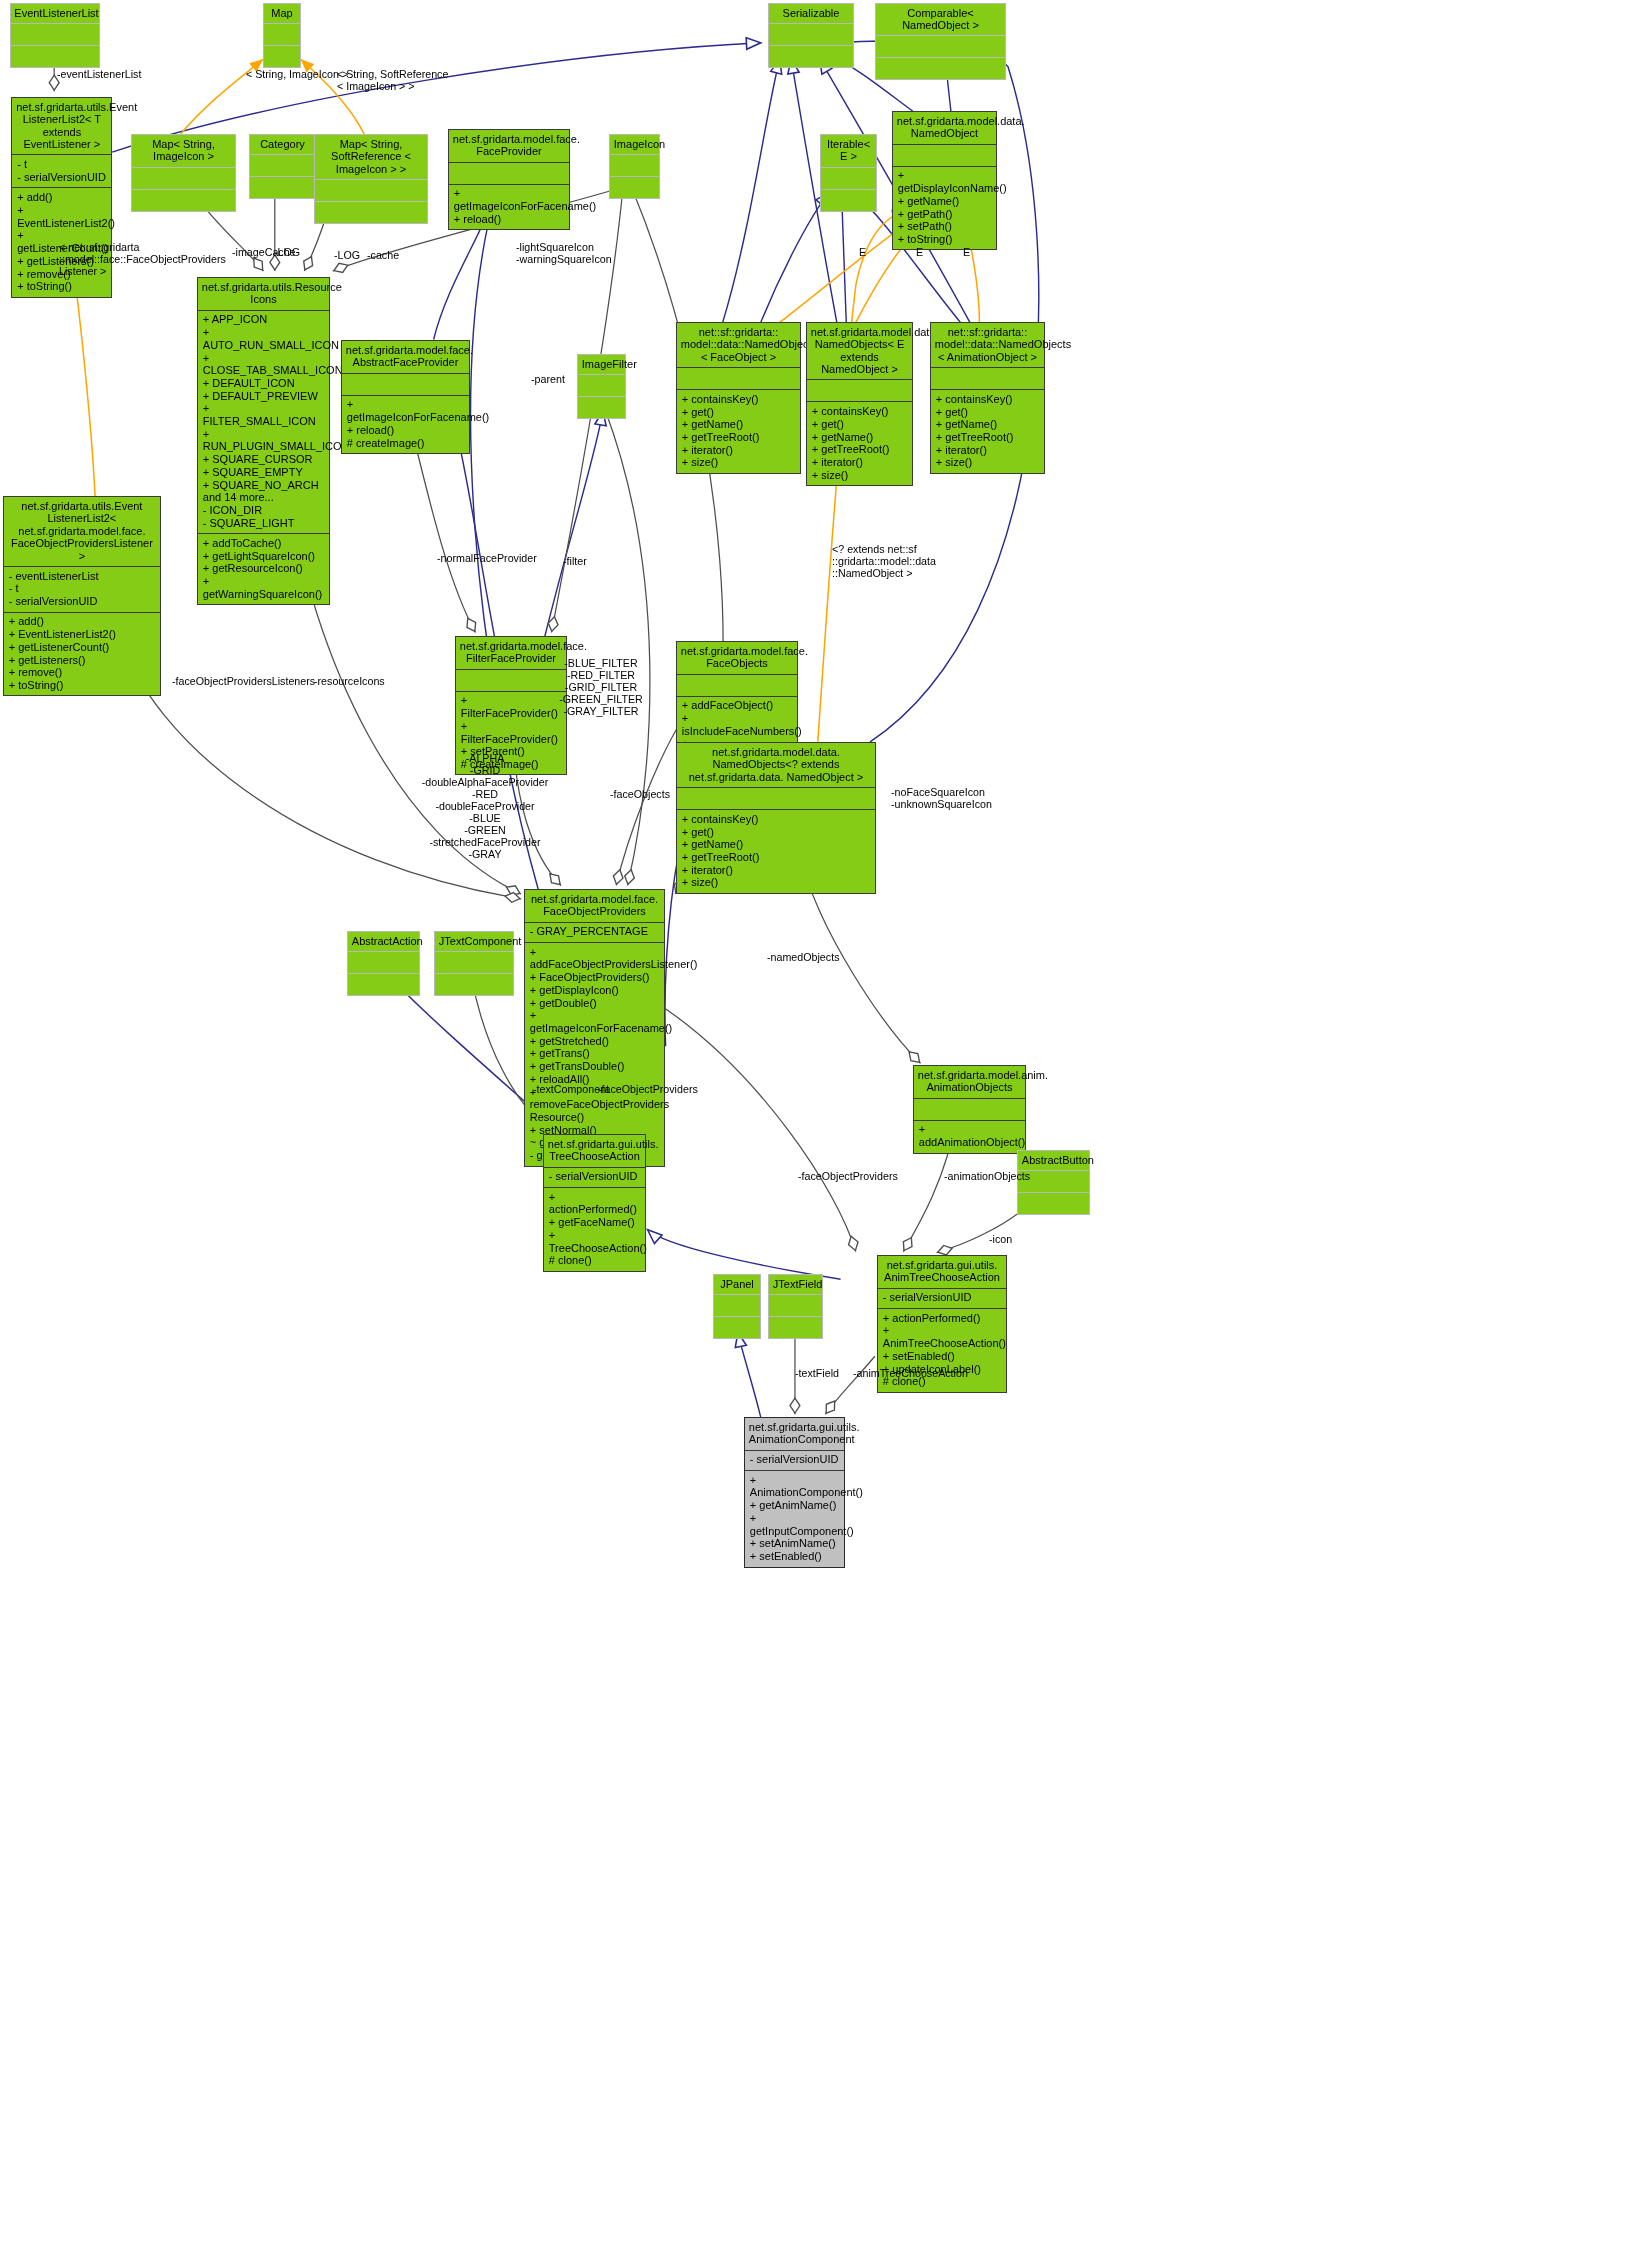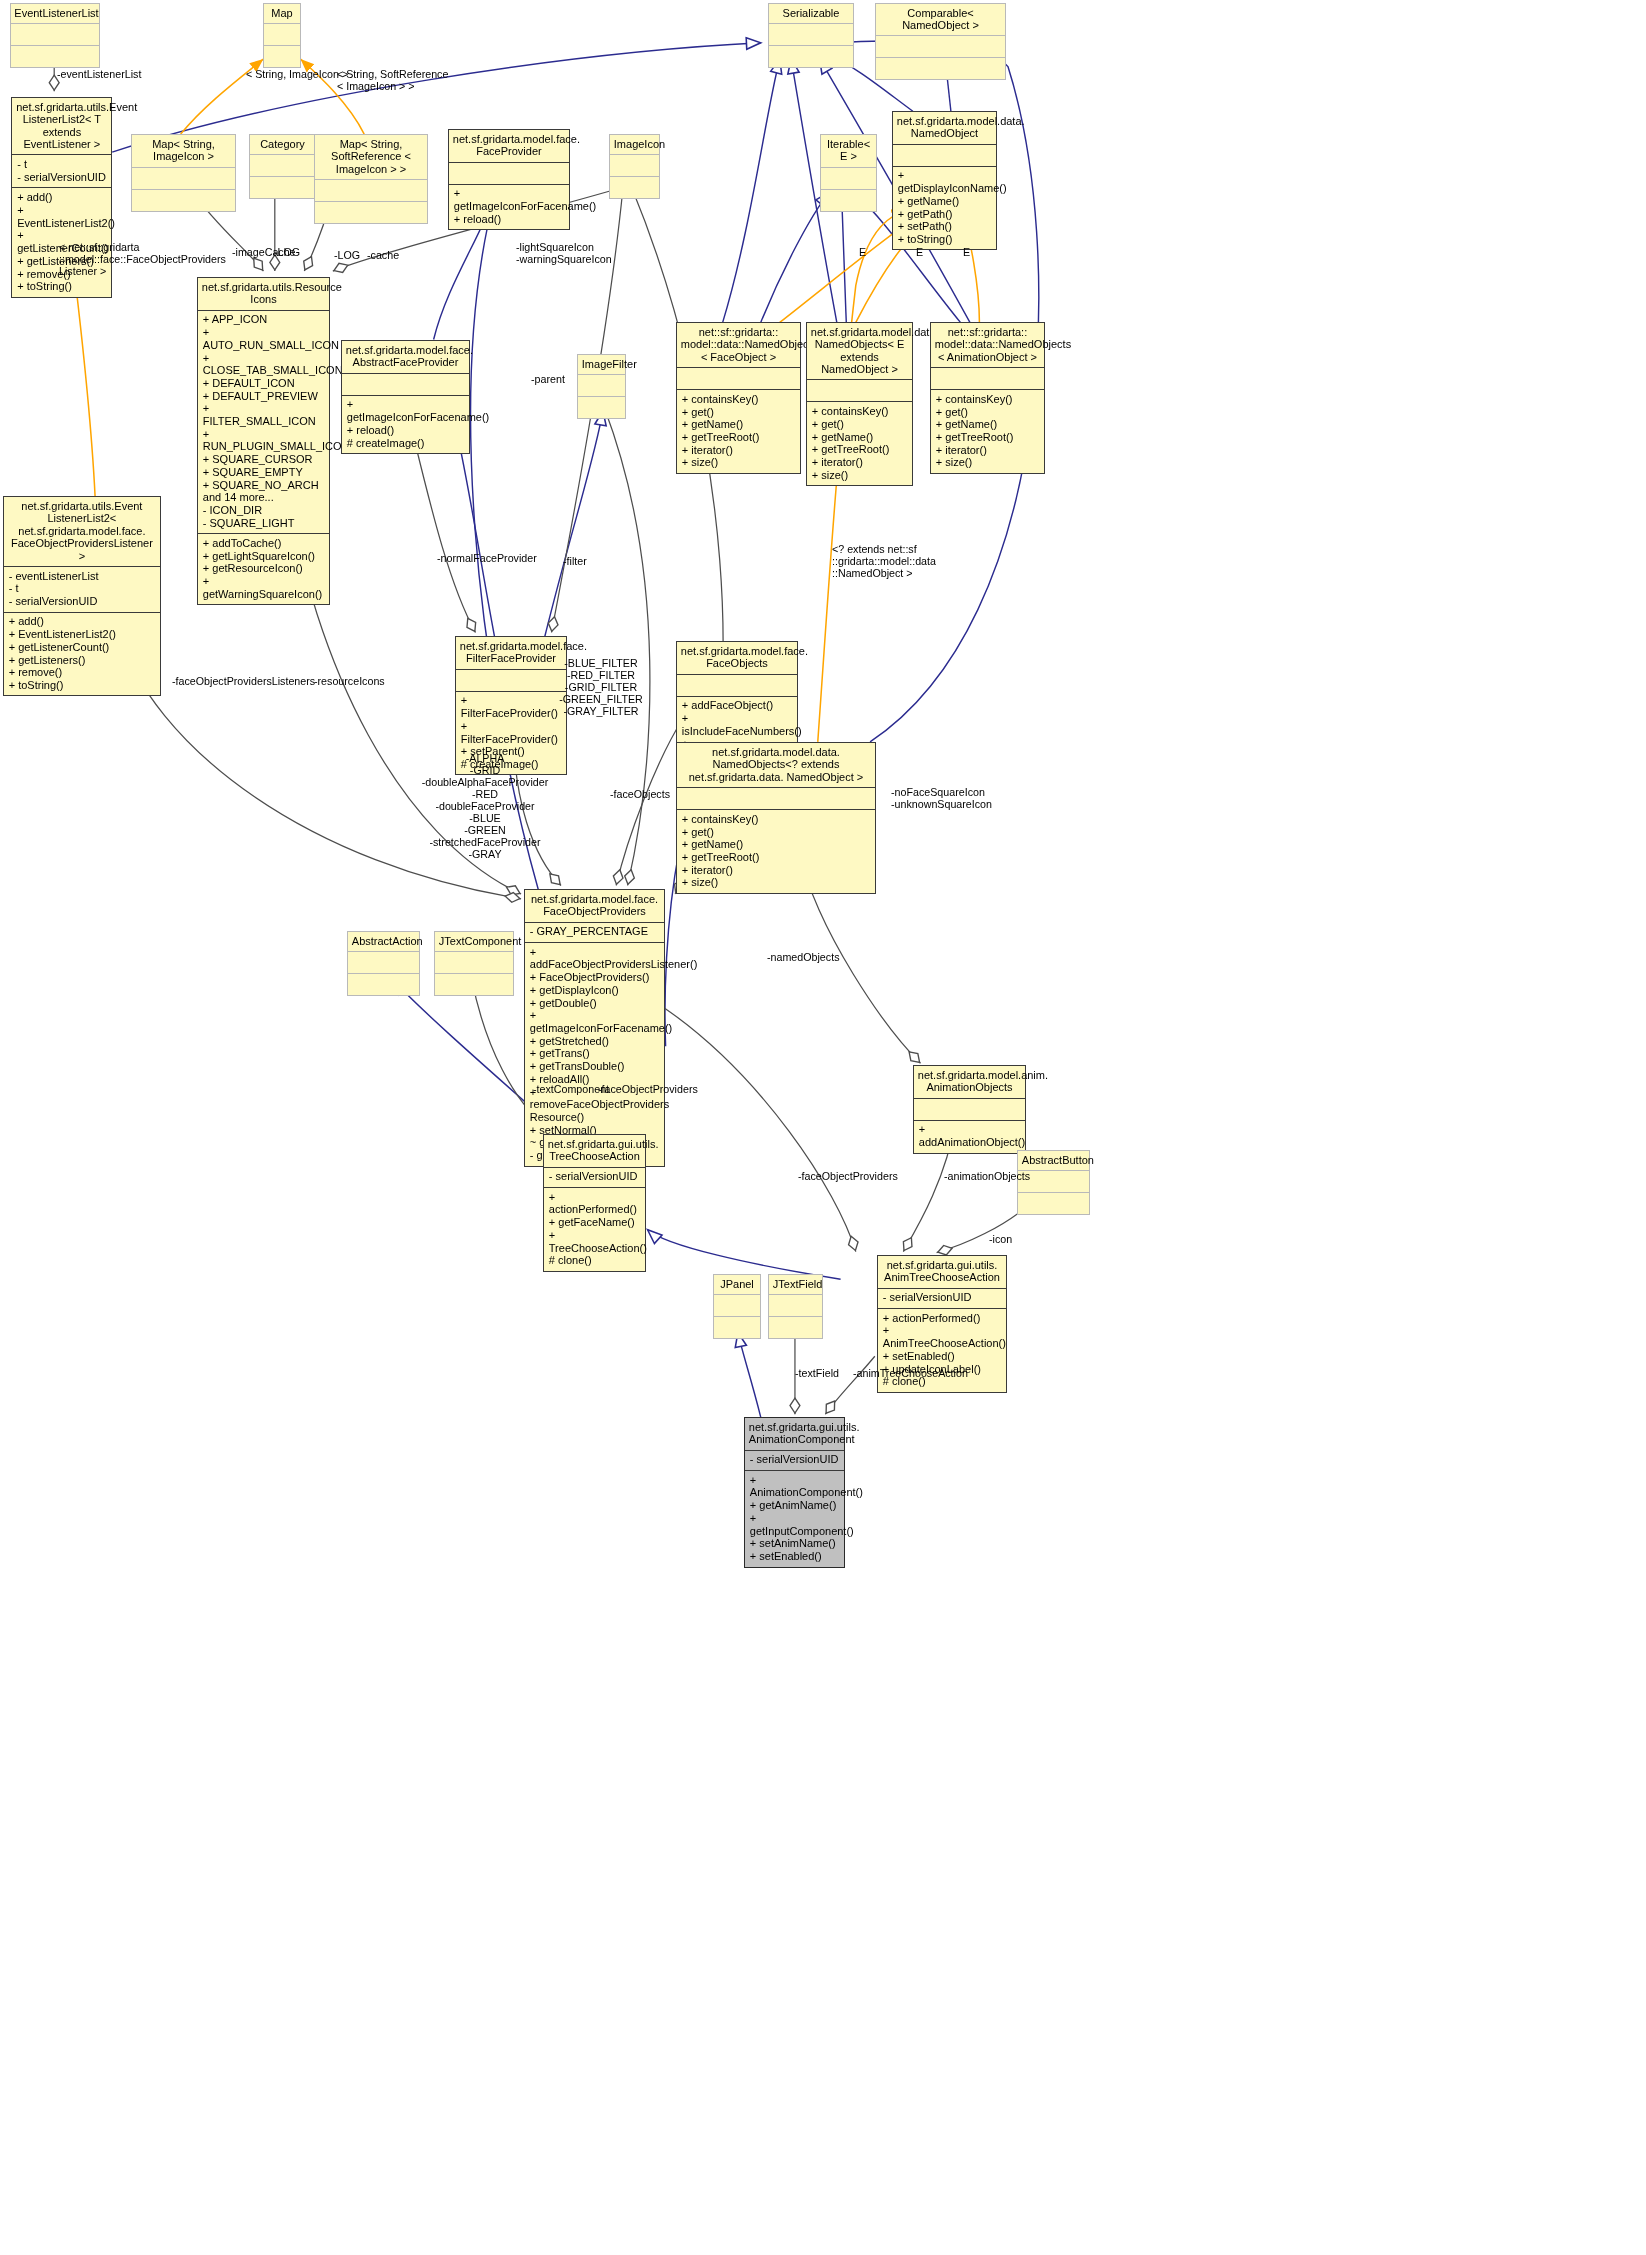--- a/index.html
+++ b/index.html
@@ -1,20 +1,20 @@
 <!DOCTYPE html>
 <html style="font-size:15px"><head>
 <meta charset="utf-8">
 <style>
   html,body{margin:0;padding:0;background:#ffffff;}
   body{font-family:"Liberation Sans","DejaVu Sans",sans-serif;}
   #canvas{position:relative;width:1646px;height:2255px;background:#fff;overflow:hidden;}
   svg.edges{position:absolute;left:0;top:0;width:1646px;height:2255px;pointer-events:none;}
 
-  .cls{position:absolute;box-sizing:border-box;background:#fef9c3;}
+  .cls{position:absolute;box-sizing:border-box;background:#84cc16;}
   
   .cls.ext{border:1px solid #b9b9b9;}
   .cls.ext .title{border-bottom:1px solid #b9b9b9;}
   .cls.ext .attrs{border-bottom:1px solid #b9b9b9;}
   
   .cls.own{border:1px solid #3a3a3a;}
   .cls.own .title{border-bottom:1.9px solid #3a3a3a;}
   .cls.own .attrs{border-bottom:1.9px solid #3a3a3a;}
   .cls.hl{background:#c0c0c0;border:1px solid #2a2a2a;}
 

